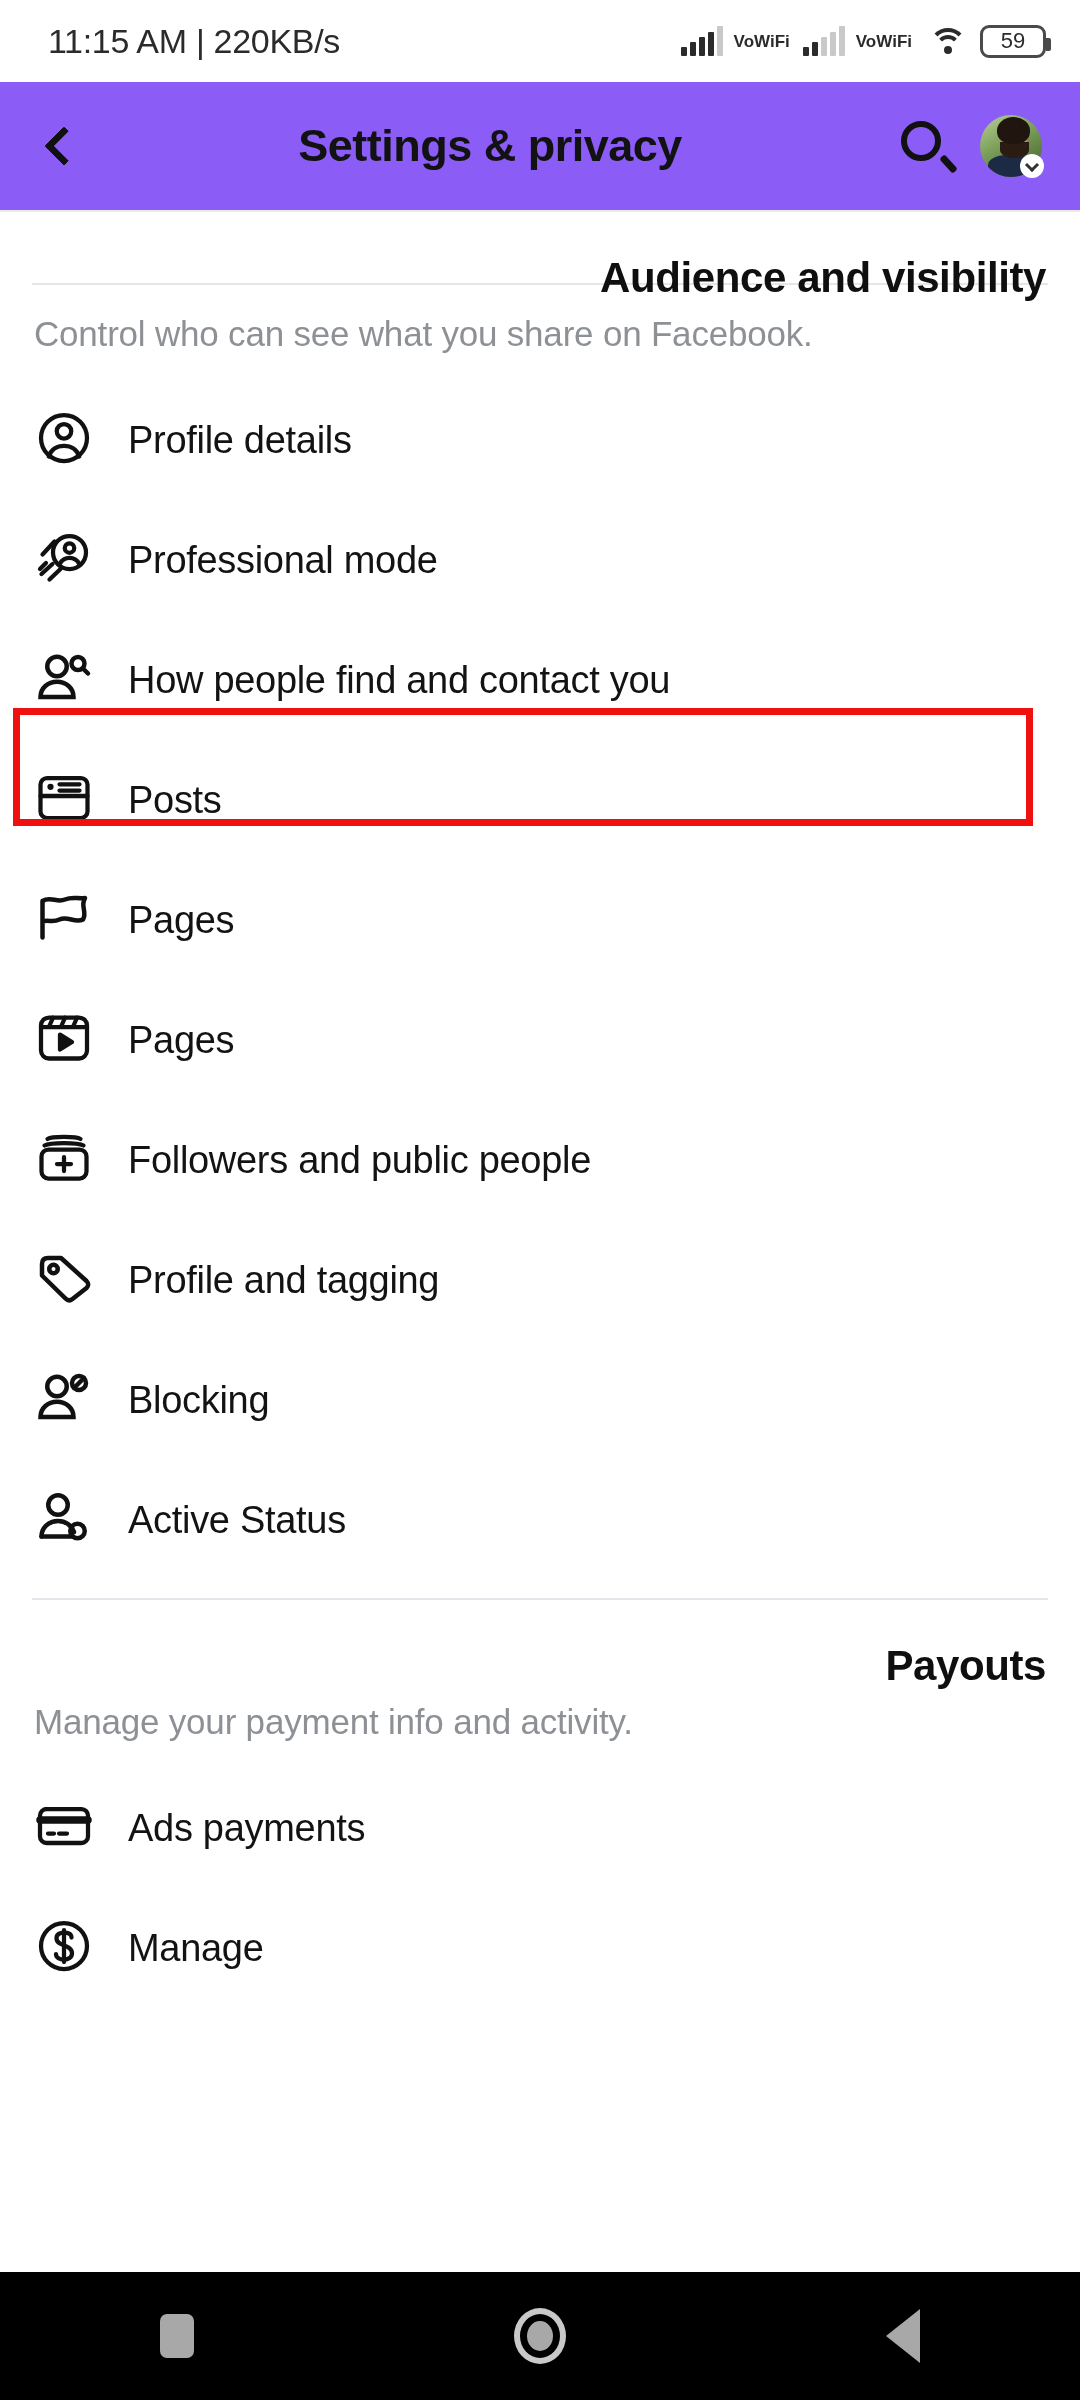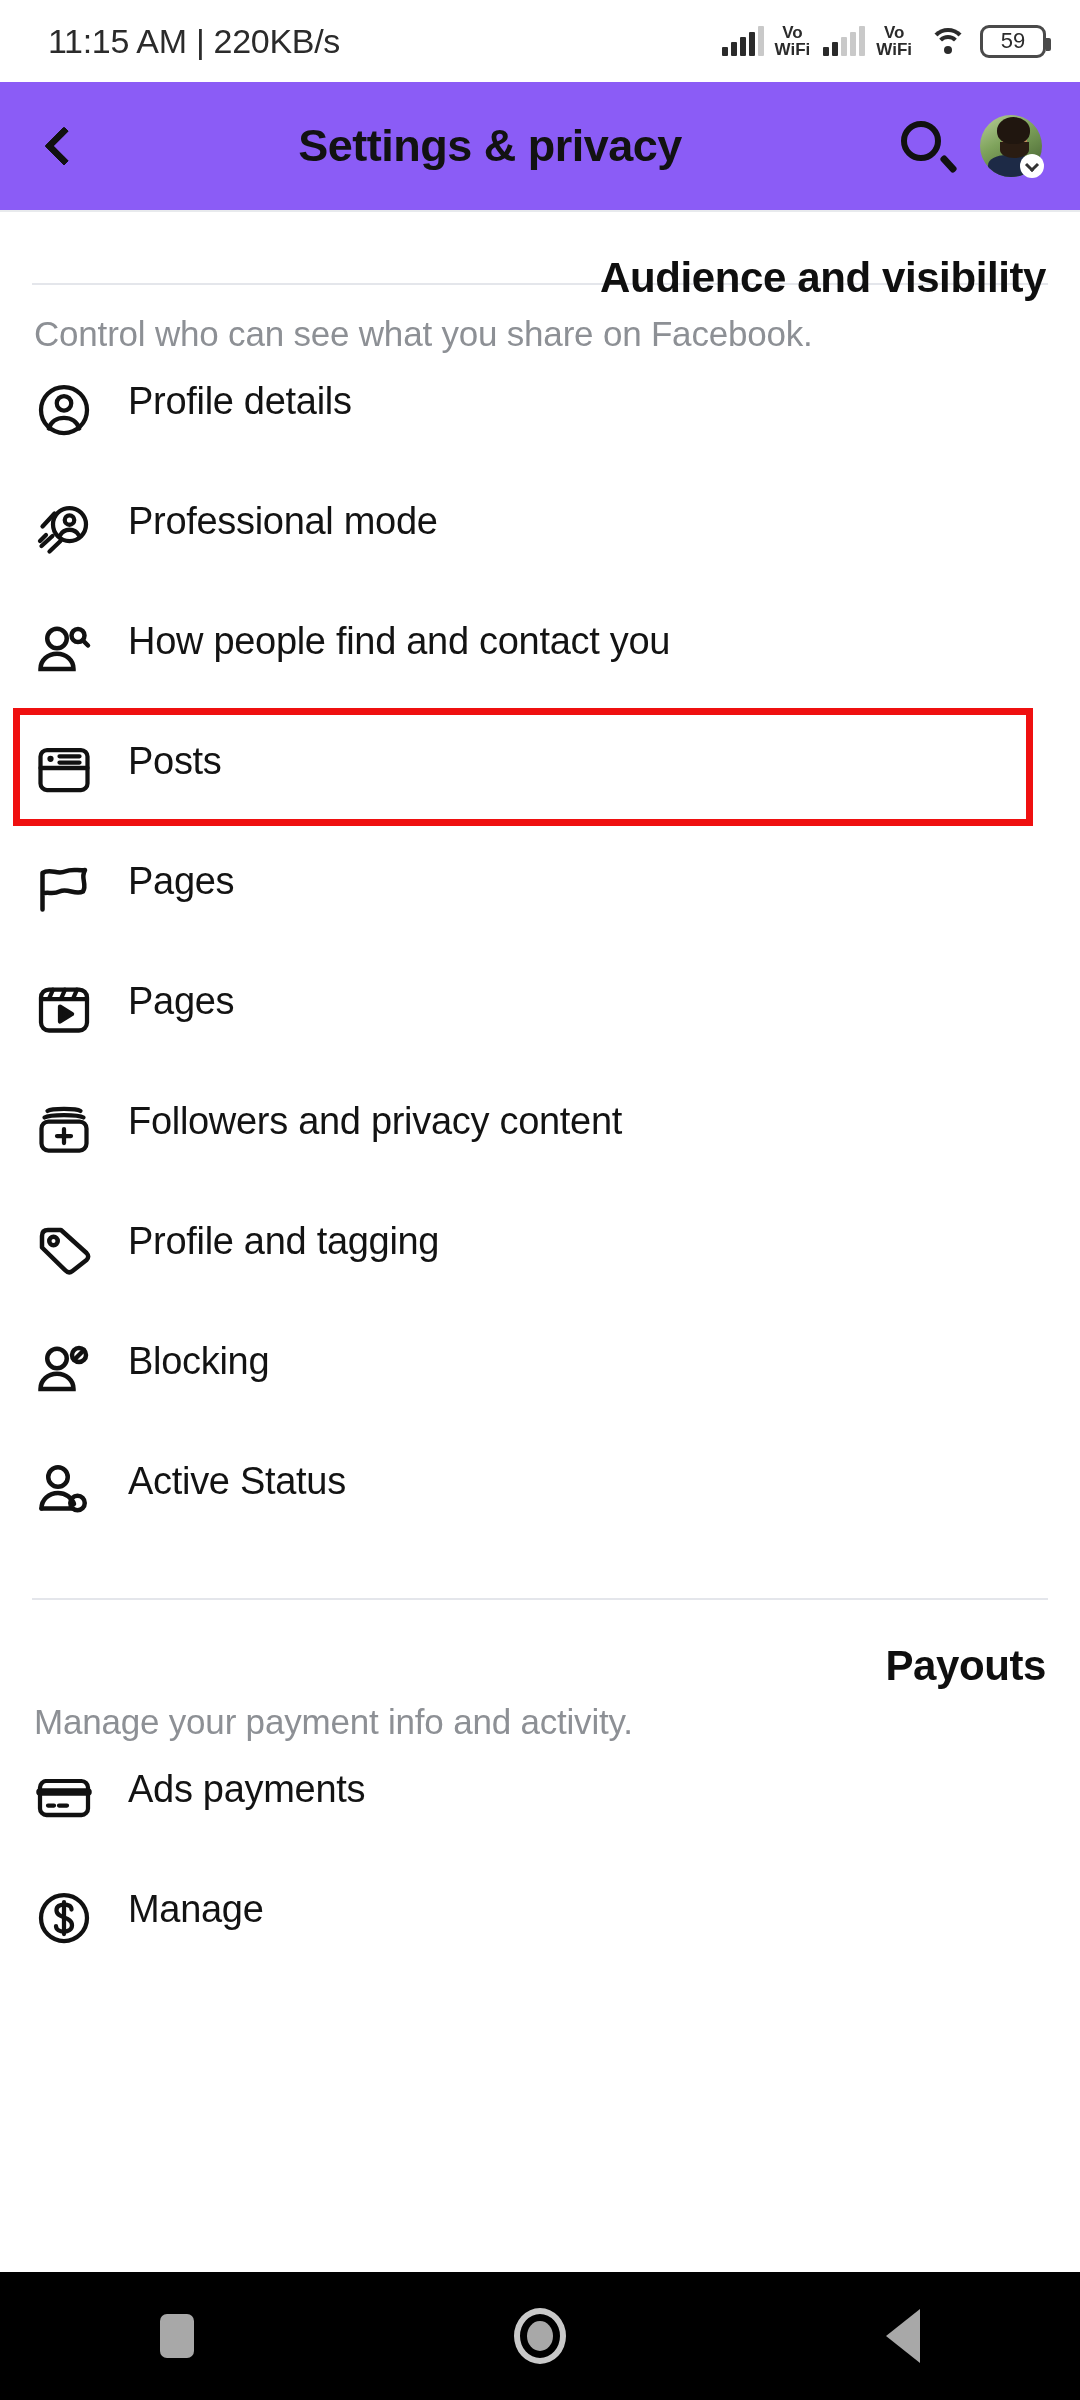--- a/index.html
+++ b/index.html
@@ -25,21 +25,21 @@
   .sig i:nth-child(1){ height:9px; }
   .sig i:nth-child(2){ height:14px; }
   .sig i:nth-child(3){ height:19px; }
   .sig i:nth-child(4){ height:24px; }
   .sig i:nth-child(5){ height:30px; background:#c9c9c9; }
   .sig.weak i:nth-child(2){ background:#2b2b2b; }
   .sig.weak i:nth-child(3){ background:#c9c9c9; }
   .sig.weak i:nth-child(4){ background:#c9c9c9; }
 
   .vowifi {
-    display:flex; flex-direction:column; align-items:center;
+    display:flex; flex-direction:row; align-items:center;
     font-size:17px; line-height:17px; color:#2b2b2b; font-weight:600;
     margin-left:2px; margin-right:4px;
   }
   .wifi-ic { position:relative; width:38px; height:30px; margin:0 4px; }
   .wifi-ic span {
     position:absolute; left:50%; transform:translateX(-50%);
     border:4px solid #2b2b2b; border-bottom-color:transparent;
     border-left-color:transparent; border-right-color:transparent;
     border-radius:50%;
   }
@@ -99,21 +99,21 @@
   .hr-inset { position:absolute; left:32px; width:1016px; height:2px; background:#e4e6eb; }
 
   
   .content { position:absolute; top:212px; left:0; width:1080px; }
   .section { padding:0; }
   .sec-head { padding:42px 34px 0 34px; }
   .sec-title { font-size:42px; font-weight:700; color:#0f0f0f; letter-spacing:-0.4px;text-align:right; }
   .sec-sub { font-size:35px; color:#8d9095; margin-top:12px; letter-spacing:-0.2px; }
 
   .row {
-    position:relative; display:flex; height:120px;
+    position:relative; display:flex; align-items:center; height:120px;
     padding-left:34px;
   }
   .row .ic { width:74px; height:64px; flex:0 0 74px; position:relative; }
   .row .lbl { font-size:38px; color:#131313; letter-spacing:-0.3px; margin-left:20px; }
   .row.hl { }
   .hl-box {
     position:absolute; left:13px; top:708px; width:1020px; height:118px;
     border:7px solid #ef1010; background:transparent; pointer-events:none;
   }
 
@@ -281,21 +281,21 @@
 
       <div class="row">
         <div class="ic">
           <svg viewBox="0 0 24 24" fill="none" stroke="#111" stroke-width="1.7" stroke-linecap="round">
             <path d="M5.4 4.4 C7.2 3.3 16.8 3.3 18.6 4.4"></path>
             <path d="M4.2 7.0 C6.4 5.7 17.6 5.7 19.8 7.0"></path>
             <rect x="3.0" y="8.6" width="18" height="11.6" rx="2.8"></rect>
             <path d="M12 11.6 V17.2 M9.2 14.4 H14.8"></path>
           </svg>
         </div>
-        <div class="lbl">Followers and privacy content</div>
+        <div class="lbl">Followers and public people</div>
       </div>
 
       <div class="row">
         <div class="ic">
           <svg viewBox="0 0 24 24" fill="none" stroke="#111" stroke-width="1.8" stroke-linejoin="round">
             <path d="M3.2 6.4 C3.2 4.9 4.0 4.0 5.6 4.0 H10.8 L21.0 13.2 C21.9 14.1 21.9 15.2 21.0 16.0 L15.4 20.4 C14.5 21.1 13.4 21.0 12.6 20.2 L3.2 11.0 Z"></path>
             <circle cx="7.8" cy="8.4" r="1.7"></circle>
           </svg>
         </div>
         <div class="lbl">Profile and tagging</div>

